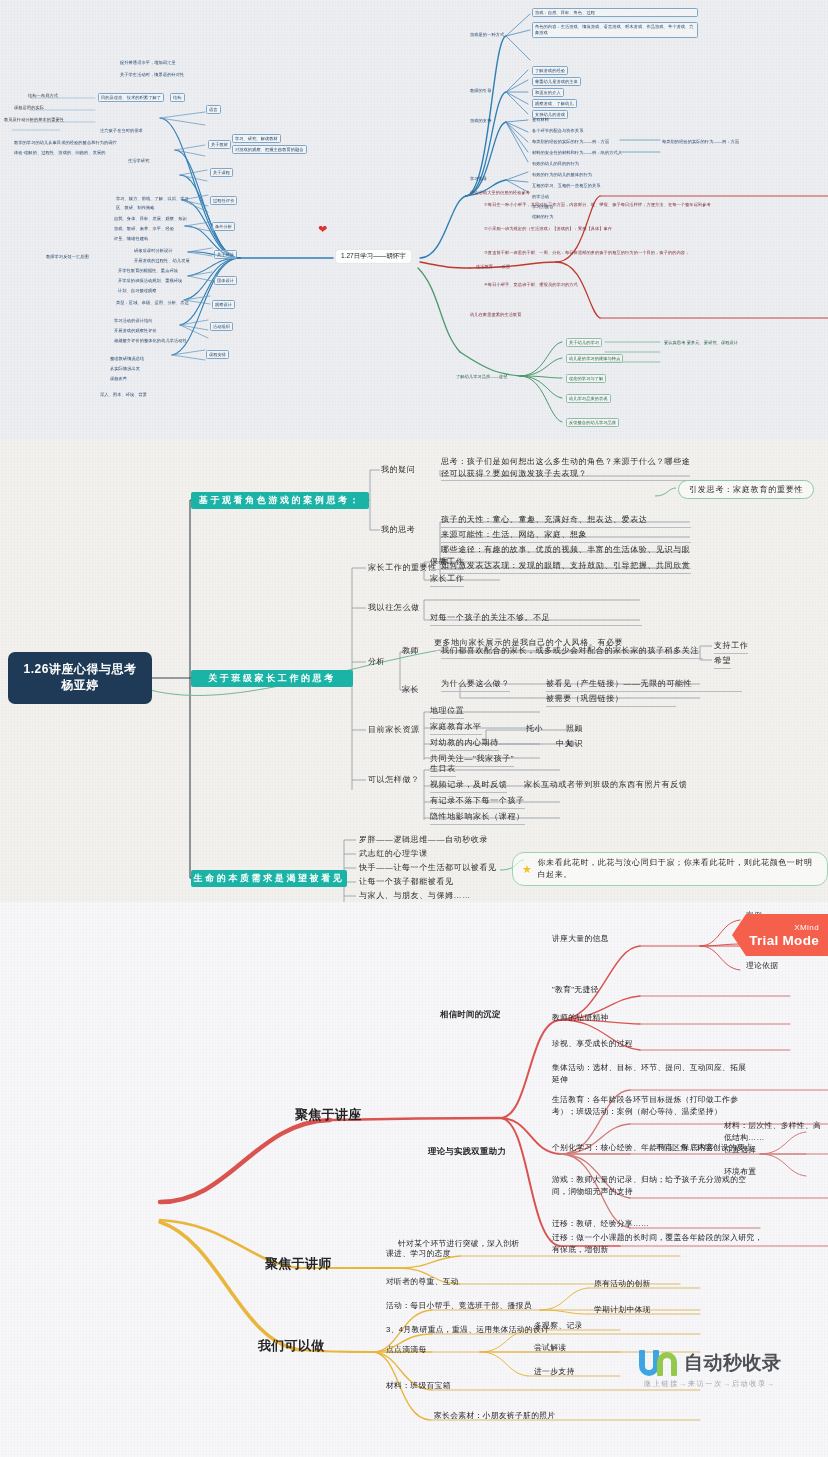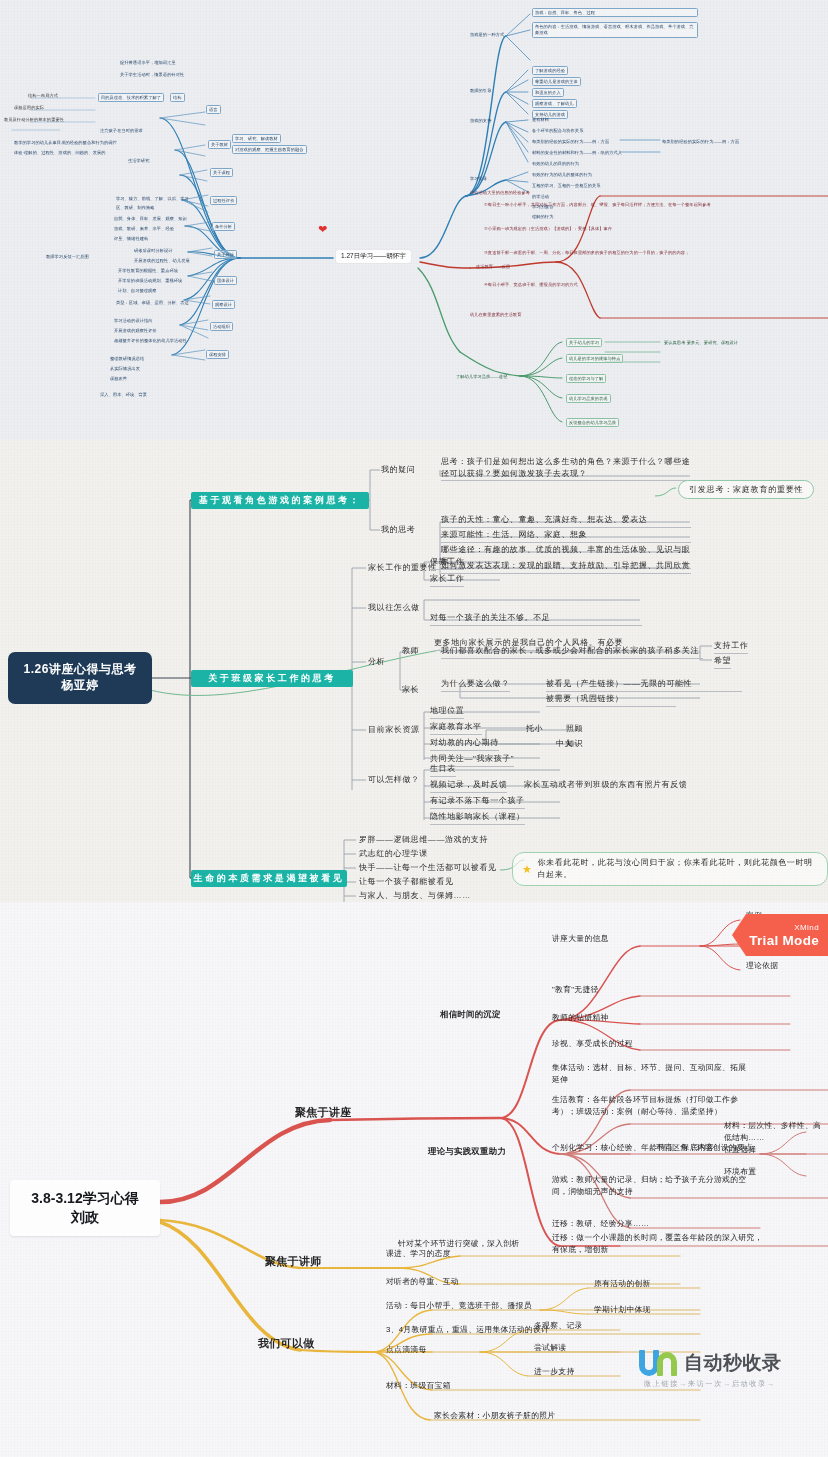--- a/index.html
+++ b/index.html
@@ -36,21 +36,21 @@
     display:flex;align-items:center;justify-content:center;text-align:center;
     font-size:9px;letter-spacing:2.6px;font-weight:600;padding:0 6px;white-space:nowrap;}
 
   
   .t2{position:absolute;color:#2a2a2a;font-size:8px;line-height:1.45;letter-spacing:.6px;}
   .t2.u{border-bottom:1px solid #b9bcc2;padding-bottom:1px;}
 
   
   .t3{position:absolute;color:#242424;font-size:8.4px;line-height:1.5;letter-spacing:.3px;font-weight:700;}
   .t3.sm{font-size:7.8px;font-weight:500;}
-  .t3.big{font-size:11px;font-weight:700;font-family:Liberation Mono, monospace;}
+  .t3.big{font-size:13px;font-weight:700;}
 
   
   .t1{position:absolute;font-size:4.2px;line-height:1.5;letter-spacing:.1px;color:#1f3f63;}
   .t1.red{color:#7e2530;}
   .t1.grn{color:#245c3a;}
   .t1.blk{color:#333;}
   .t1.box{border:.5px solid #7ea6c8;border-radius:1.5px;padding:.5px 2px;background:rgba(255,255,255,.35);}
   .t1.boxg{border:.5px solid #8cc0a2;border-radius:1.5px;padding:.5px 2px;background:rgba(255,255,255,.35);}
 
   .heart{position:absolute;color:#e03030;font-size:11px;line-height:1;}
@@ -330,21 +330,21 @@
     <div class="t2" style="left:556px;top:298px;text-align:center;">中大</div>
     <div class="t2" style="left:566px;top:298px;">知识</div>
 
     <div class="t2" style="left:368px;top:334px;">可以怎样做？</div>
     <div class="t2 u" style="left:430px;top:323px;">生日表</div>
     <div class="t2 u" style="left:430px;top:339px;">视频记录，及时反馈</div>
     <div class="t2 u" style="left:430px;top:355px;">有记录不落下每一个孩子</div>
     <div class="t2 u" style="left:430px;top:371px;">隐性地影响家长（课程）</div>
     <div class="t2" style="left:524px;top:339px;">家长互动或者带到班级的东西有照片有反馈</div>
 
-    <div class="t2" style="left:359px;top:394px;">罗胖——逻辑思维——游戏的支持</div>
+    <div class="t2" style="left:359px;top:394px;">罗胖——逻辑思维——自动秒收录</div>
     <div class="t2" style="left:359px;top:408px;">武志红的心理学课</div>
     <div class="t2" style="left:359px;top:422px;">快手——让每一个生活都可以被看见</div>
     <div class="t2" style="left:359px;top:436px;">让每一个孩子都能被看见</div>
     <div class="t2" style="left:359px;top:450px;">与家人、与朋友、与保姆……</div>
 
     <div class="callout" style="left:512px;top:412px;width:296px;">
       <span class="star">★</span>
       <span>你未看此花时，此花与汝心同归于寂；你来看此花叶，则此花颜色一时明白起来。</span>
     </div>
   </div>
@@ -419,26 +419,20 @@
 
         <path d="M480,450 C506,450 506,430 528,428" stroke="#e8b63c" stroke-width="1"></path>
         <path d="M528,428 L620,428" stroke="#ddb968" stroke-width="1"></path>
         <path d="M480,450 C506,450 506,450 528,450" stroke="#e8b63c" stroke-width="1"></path>
         <path d="M528,450 L620,450" stroke="#ddb968" stroke-width="1"></path>
         <path d="M480,450 C506,450 506,472 528,474" stroke="#e8b63c" stroke-width="1"></path>
         <path d="M528,474 L620,474" stroke="#ddb968" stroke-width="1"></path>
       </g>
     </svg>
 
-    <div class="root-white" style="left:10px;top:278px;width:150px;height:56px;font-size:14px;">
-      <div>
-        <div>3.8-3.12学习心得</div>
-        <div>刘政</div>
-      </div>
-    </div>
 
     <div class="t3 big" style="left:295px;top:203px;">聚焦于讲座</div>
     <div class="t3 big" style="left:265px;top:352px;">聚焦于讲师</div>
     <div class="t3 big" style="left:258px;top:434px;">我们可以做</div>
 
     <div class="t3" style="left:440px;top:106px;">相信时间的沉淀</div>
     <div class="t3 sm" style="left:552px;top:31px;">讲座大量的信息</div>
     <div class="t3 sm" style="left:552px;top:82px;">"教育"无捷径</div>
     <div class="t3 sm" style="left:552px;top:110px;">教师的钻研精神</div>
     <div class="t3 sm" style="left:552px;top:136px;">珍视、享受成长的过程</div>

